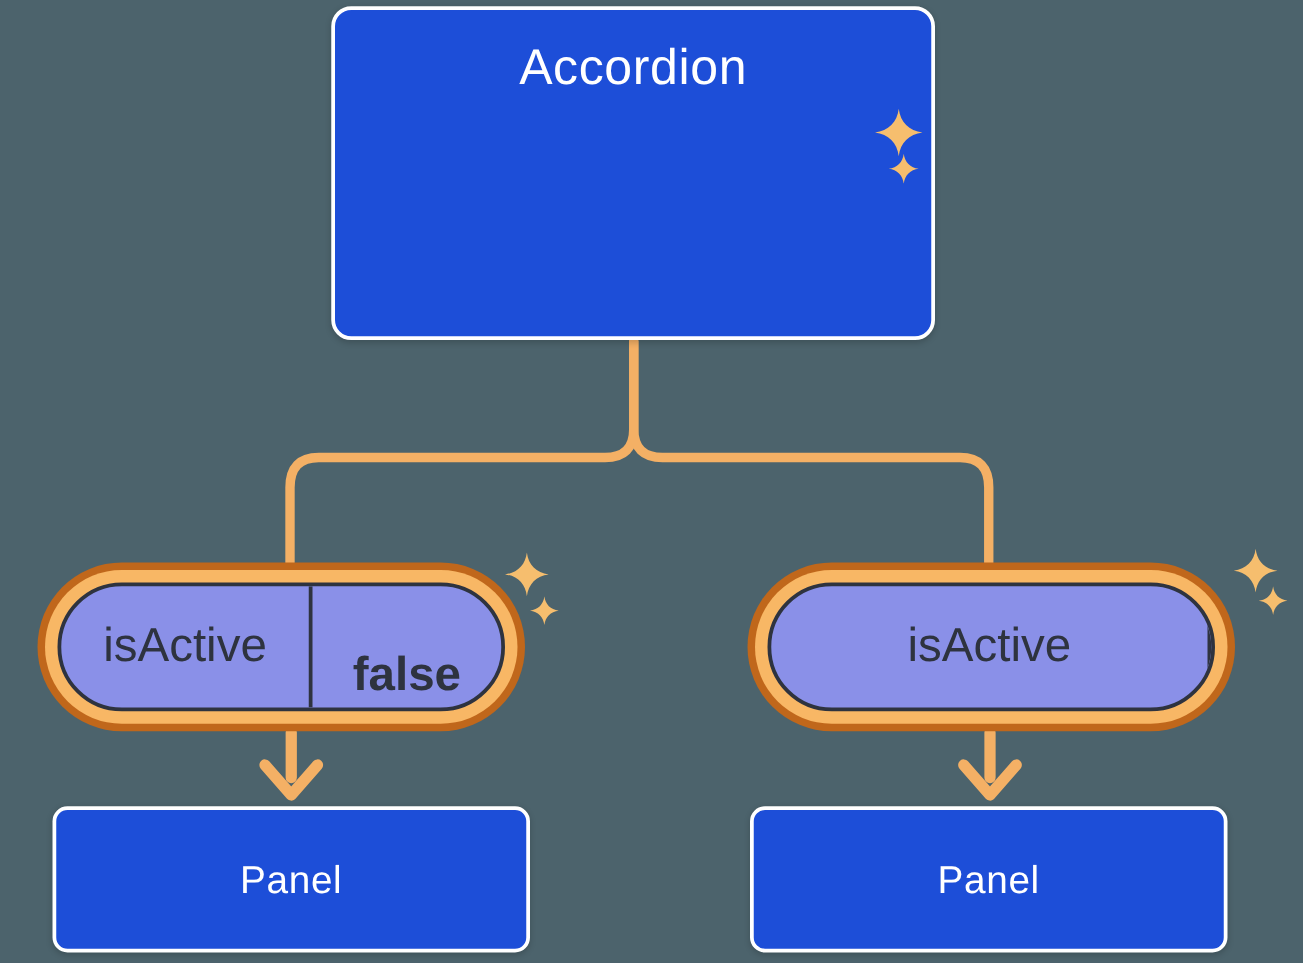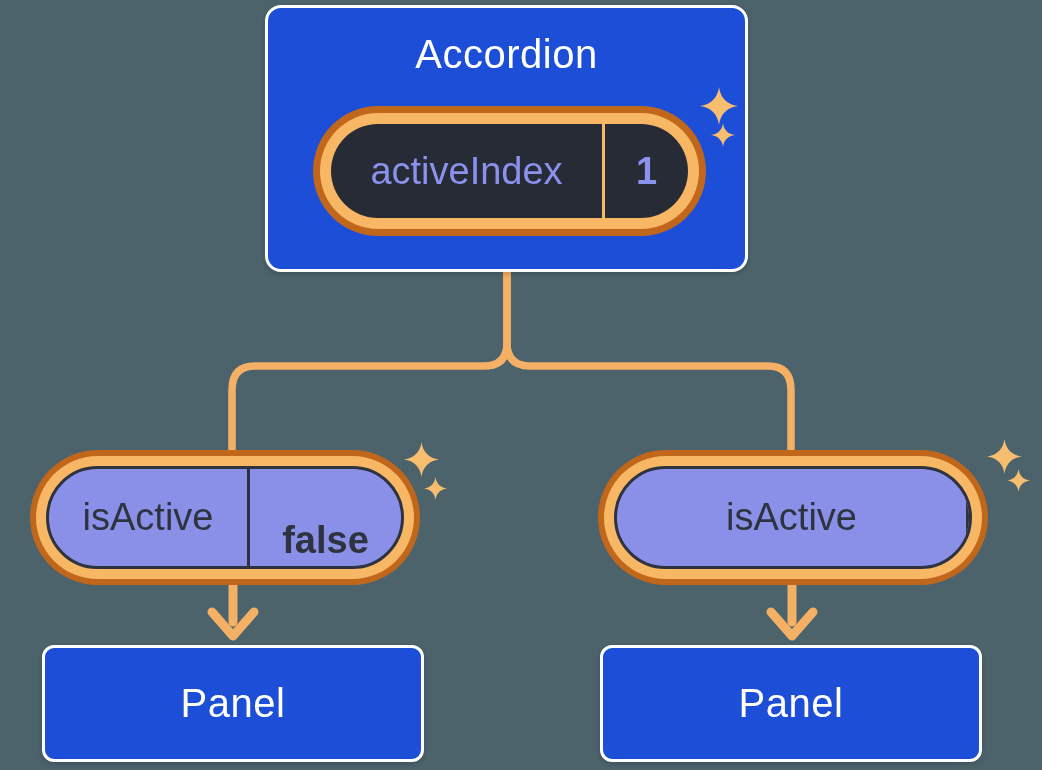--- a/index.html
+++ b/index.html
@@ -17,21 +17,21 @@
     box-shadow:0 2px 5px rgba(0,0,0,0.18);
   }
   .root-node{left:265px;top:5px;width:483px;height:267px;border-radius:16px;}
   .node-title{
     position:absolute;left:0;top:24px;width:100%;
     text-align:center;color:#FFFFFF;font-size:40px;font-weight:400;letter-spacing:0.5px;
   }
   .panel-node{
     width:382px;height:117px;border-radius:12px;
     display:flex;align-items:center;justify-content:center;
-    color:#FFFFFF;font-size:40px;font-weight:400;letter-spacing:0.5px;
+    color:#FFFFFF;font-size:31px;font-weight:400;letter-spacing:0.5px;
   }
   .panel-left{left:42px;top:645px;}
   .panel-right{left:600px;top:645px;}
 
   
   .pill-outer{position:absolute;box-sizing:border-box;background:#C0671B;border-radius:999px;padding:6px;}
   .state-pill{left:45px;top:98px;width:393px;height:130px;padding:7px;}
   .pill-mid{box-sizing:border-box;background:#F8B765;border-radius:999px;padding:10px;width:100%;height:100%;}
   .state-pill .pill-mid{padding:11px;}
   .pill-core{
@@ -67,29 +67,20 @@
       <path d="M507 273 V343 Q507 366 530 366 H768 Q791 366 791 390 V450"></path>
     </g>
     <g fill="none" stroke="#F4B065" stroke-width="9" stroke-linecap="round" stroke-linejoin="round">
       <path d="M233 586 V622 M212 612 L233 636 L254 612"></path>
       <path d="M792 586 V622 M771 612 L792 636 L813 612"></path>
     </g>
   </svg>
 
   <div class="node root-node">
     <div class="node-title">Accordion</div>
-    <div class="pill-outer state-pill">
-      <div class="pill-mid">
-        <div class="pill-core state-core">
-          <div class="pill-cell cell-name">activeIndex</div>
-          <div class="pill-divider"></div>
-          <div class="pill-cell cell-value">1</div>
-        </div>
-      </div>
-    </div>
   </div>
 
   <div class="pill-outer prop-pill prop-pill-left">
     <div class="pill-mid">
       <div class="pill-core prop-core">
         <div class="pill-cell cell-name">isActive</div>
         <div class="pill-divider"></div>
         <div class="pill-cell cell-value">false</div>
       </div>
     </div>

